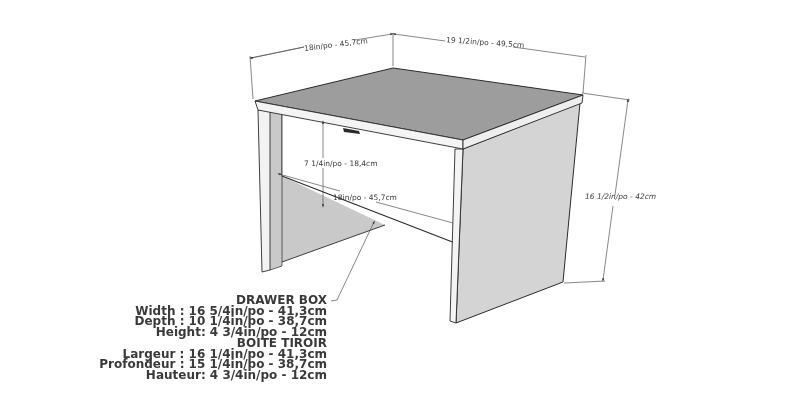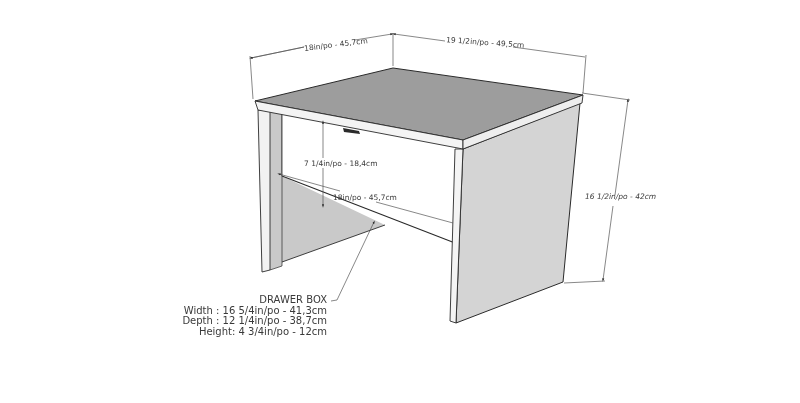--- a/index.html
+++ b/index.html
@@ -1,20 +1,20 @@
 <!DOCTYPE html>
 <html><head>
 <meta charset="utf-8">
 <style>
   html, body { margin:0; padding:0; background:#ffffff; }
   body { width:800px; height:403px; position:relative; overflow:hidden;
          font-family:"DejaVu Sans", sans-serif; }
   #diagram { position:absolute; left:0; top:0; width:800px; height:403px; }
   .lbl { position:absolute; font-size:7.5px; color:#3a3a3a; white-space:nowrap; line-height:1; }
-  .spec { position:absolute; font-size:10px; color:#3a3a3a; white-space:nowrap; text-align:right; line-height:10.5px; }
+  .spec { position:absolute; font-size:12px; color:#3a3a3a; white-space:nowrap; text-align:right; line-height:10.5px;font-weight:bold; }
   .spec div { text-align:right; }
 </style>
 </head>
 <body>
 
 <div id="diagram">
   <svg width="800" height="403" viewBox="0 0 800 403">
     <defs>
       <marker id="arr" viewBox="0 0 10 10" refX="5" refY="5" markerWidth="5" markerHeight="5" orient="auto-start-reverse">
         <path d="M0,2 L10,5 L0,8 z" fill="#2a2a2a"></path>
@@ -89,18 +89,24 @@
   <div class="lbl" style="left:304px; top:41px; transform:rotate(-7deg);">18in/po - 45,7cm</div>
   <div class="lbl" style="left:446px; top:39px; transform:rotate(4deg);">19 1/2in/po - 49,5cm</div>
   <div class="lbl" style="left:585px; top:193px;font-style:italic;">16 1/2in/po - 42cm</div>
   <div class="lbl" style="left:304px; top:160px;">7 1/4in/po - 18,4cm</div>
   <div class="lbl" style="left:333px; top:194px;">18in/po - 45,7cm</div>
 
   
   <div class="spec" style="right:473px; top:295px;">
     <div>DRAWER BOX</div>
     <div>Width : 16 5/4in/po - 41,3cm</div>
-    <div>Depth : 12 1/4in/po - 38,7cm</div>
+    <div>Depth : 10 1/4in/po - 38,7cm</div>
     <div>Height: 4 3/4in/po - 12cm</div>
   </div>
 
   
+  <div class="spec" style="right:473px; top:338px;">
+    <div>BOITE TIROIR</div>
+    <div>Largeur : 16 1/4in/po - 41,3cm</div>
+    <div>Profondeur : 15 1/4in/po - 38,7cm</div>
+    <div>Hauteur: 4 3/4in/po - 12cm</div>
+  </div>
 </div>
 
 </body></html>

